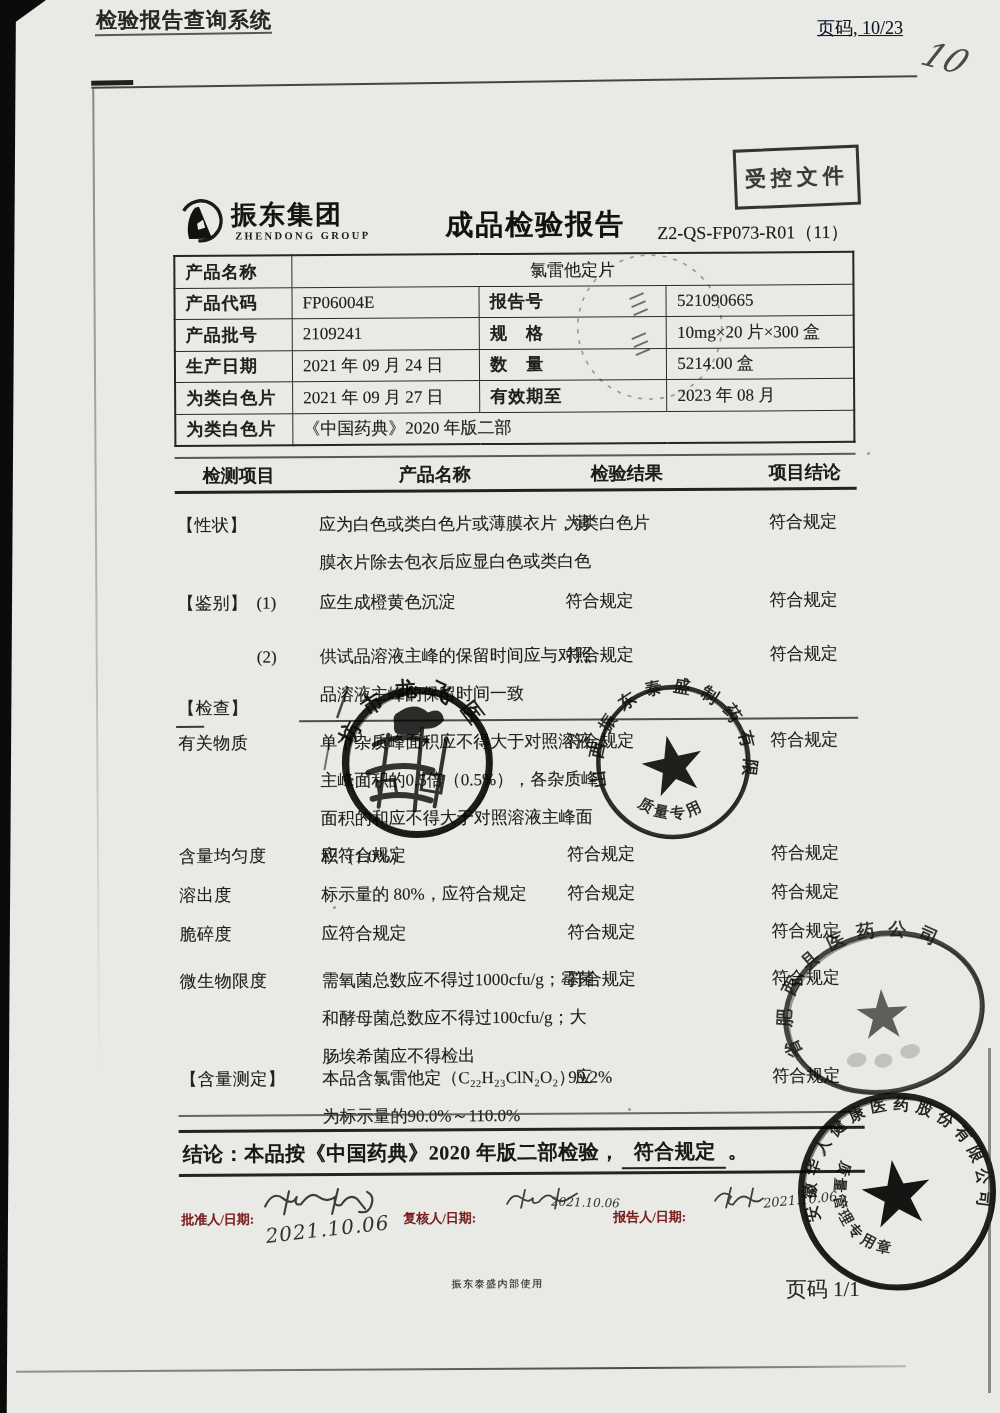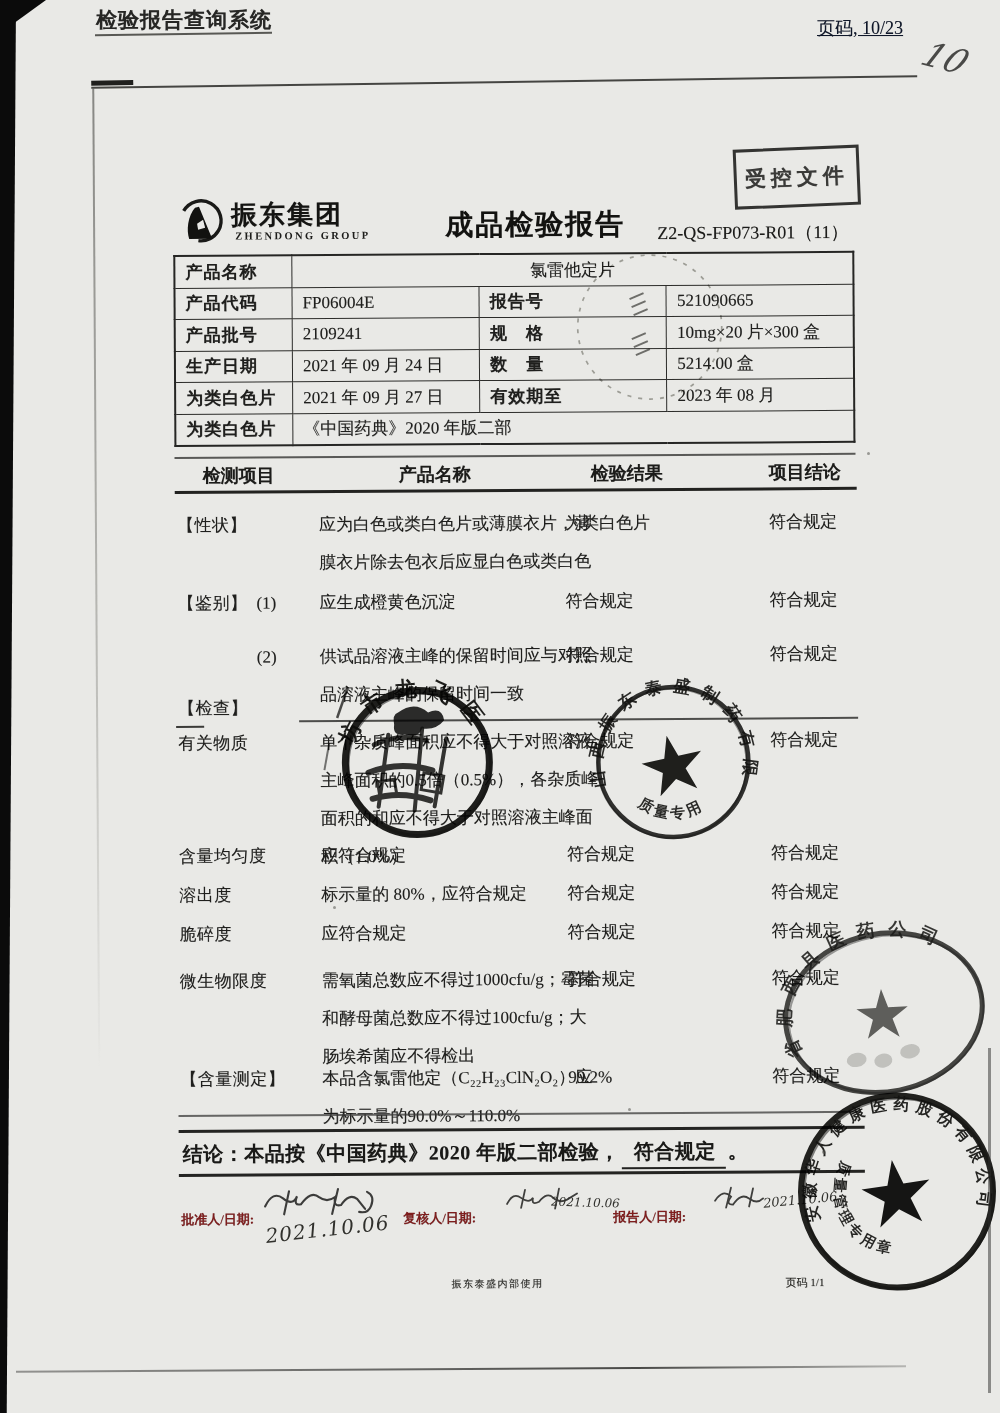--- a/index.html
+++ b/index.html
@@ -66,21 +66,21 @@
 
   .sig-label{font-size:13px;font-weight:600;top:1192px;color:#7f1d1d;margin-top:17px;}
   .sigA{left:178px;} .sigB{left:400px;} .sigC{left:610px;}
   .hand{font-style:italic;color:#30302c;font-family:"DejaVu Serif",serif;}
   .sig-dateA{left:262px;top:1216px;font-size:20px;transform:rotate(-6deg);letter-spacing:1px;}
   .sig-dateB{left:548px;top:1196px;font-size:12px;transform:rotate(2deg);}
   .sig-dateC{left:760px;top:1194px;font-size:13px;transform:rotate(-5deg);}
   .scribA{left:256px;top:1183px;} .scribB{left:500px;top:1186px;} .scribC{left:708px;top:1186px;}
 
   .foot-internal{left:448px;top:1277px;font-size:10px;letter-spacing:1.5px;color:#262622;}
-  .foot-page{left:782px;top:1277px;font-size:11px;color:#262622;}
+  .foot-page{left:782px;top:1277px;font-size:21px;color:#262622;}
 
   svg.stamp{position:absolute;mix-blend-mode:multiply;}
   .stampA{left:560px;top:240px;} .stampB{left:322px;top:676px;} .stampC{left:586px;top:676px;}
   .stampD{left:772px;top:920px;} .stampE{left:786px;top:1086px;}
 </style>
 </head>
 <body>
 
 <div id="shot">
 

